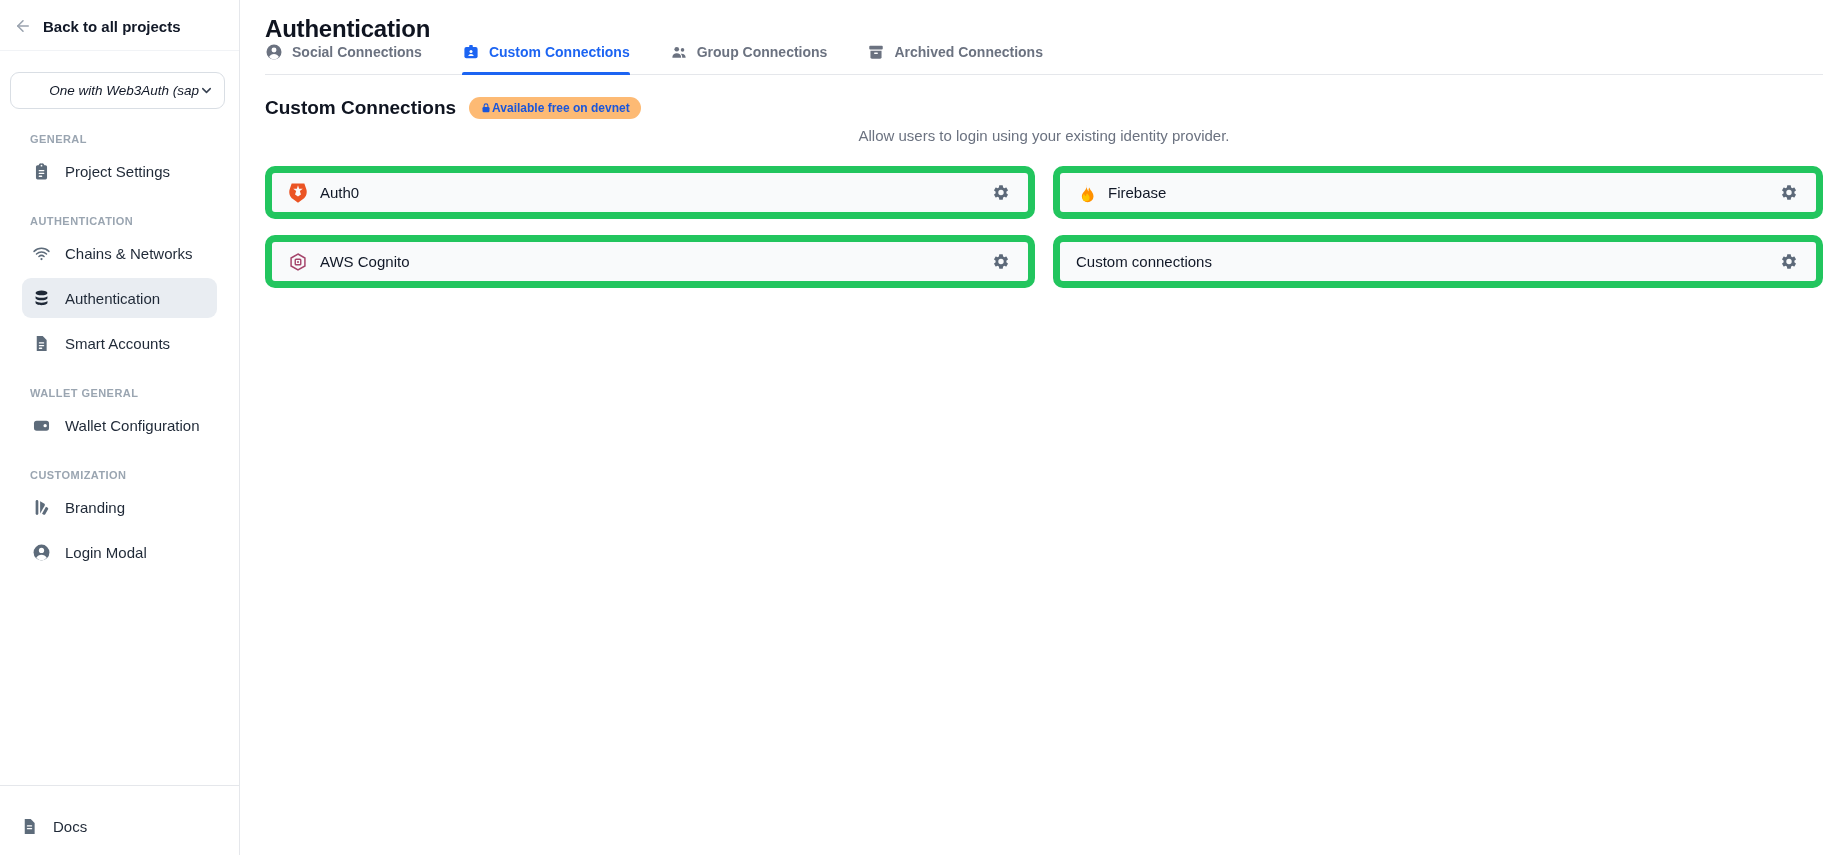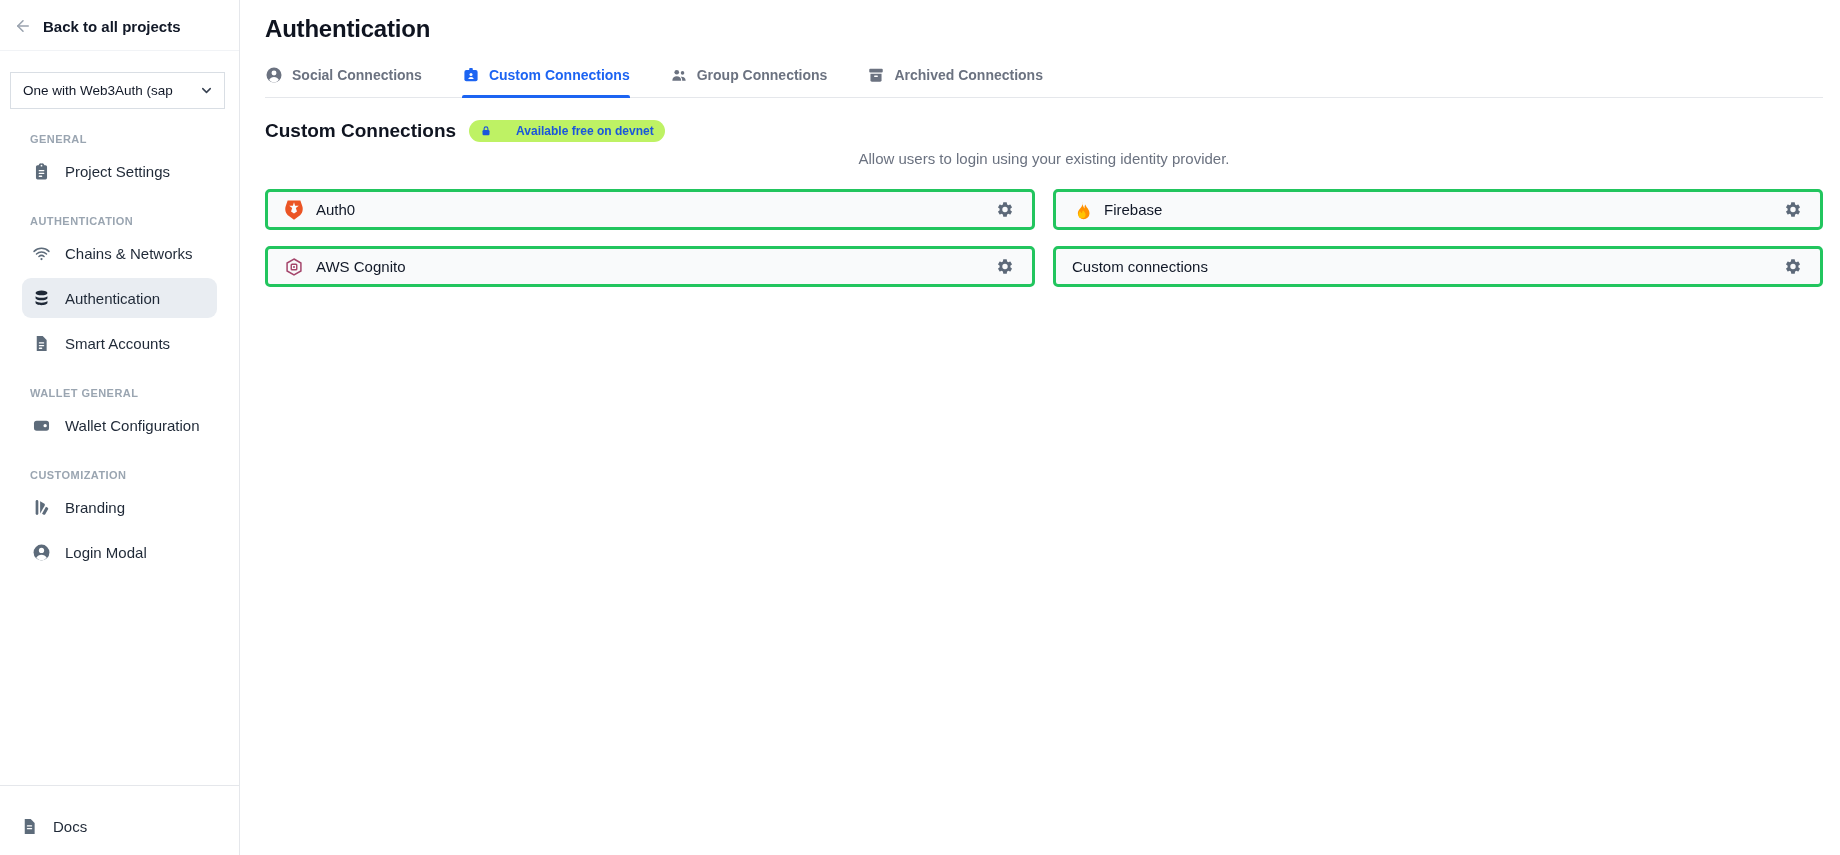--- a/index.html
+++ b/index.html
@@ -10,59 +10,59 @@
     color:#111827; background:#fff;
   }
   .app { display:flex; height:100%; }
 
   
   .sidebar { width:240px; min-width:240px; border-right:1px solid #e5e7eb; display:flex; flex-direction:column; background:#fff; }
   .back { display:flex; align-items:center; gap:11px; padding:17px 16px 15px 14px; border-bottom:1px solid #f1f3f6; cursor:pointer; }
   .back .arrow { color:#9aa3af; display:flex; }
   .back .lbl { font-size:15px; font-weight:600; color:#111827; }
 
-  .project-select { margin:21px 14px 0 10px; height:37px; border:1px solid #d9dee4; border-radius:0;
-    display:flex; align-items:center; justify-content:space-between; padding:0 10px 0 12px;
-    background:#fff; cursor:pointer; }
+  .project-select { margin:21px 14px 0 10px; height:37px; border:1px solid #d9dee4; border-radius:9px;
+    display:flex; align-items:center; justify-content:flex-end; padding:0 10px 0 12px;
+    background:#fff; cursor:pointer;font-style:italic; }
   .project-select .value { font-size:13.5px; color:#111827; white-space:nowrap; overflow:hidden; max-width:168px; }
   .project-select .chev { color:#374151; display:flex; flex:none; }
 
   .nav { padding:0 22px; }
   .section-label { margin:24px 0 6px 8px; font-size:11px; font-weight:700; color:#9aa5b1; letter-spacing:.45px; }
   .item { display:flex; align-items:center; gap:14px; height:40px; padding:0 10px; border-radius:9px;
     font-size:15px; font-weight:500; color:#1f2937; cursor:pointer; margin-bottom:5px; }
   .item .ic { color:#5d6b7a; display:flex; flex:none; }
   .item.active { background:#e9edf2; }
   .item.active .ic { color:#1f2937; }
 
   .side-footer { margin-top:auto; border-top:1px solid #e5e7eb; padding:20px 10px 8px; }
   .side-footer .item { margin-bottom:1px; }
 
   
   .main { flex:1; padding:0 17px 0 25px; }
   .page-title { font-size:24px; font-weight:700; margin:15px 0 0; letter-spacing:-.2px; color:#0f1420; }
 
-  .tabs { display:flex; gap:40px; margin-top:23px; border-bottom:1px solid #e5e7eb; }
+  .tabs { display:flex; gap:40px; border-bottom:1px solid #e5e7eb; }
   .tab { display:flex; align-items:center; gap:9px; padding-bottom:13px; font-size:14px; font-weight:600;
     color:#6b7280; position:relative; cursor:pointer; }
   .tab .ic { display:flex; color:#6b7280; }
   .tab.active { color:#1c64f2; }
   .tab.active .ic { color:#1c64f2; }
   .tab.active::after { content:""; position:absolute; left:0; right:0; bottom:-1px; height:3px;
     background:#1c64f2; border-radius:2px 2px 0 0; }
 
   .section-head { display:flex; align-items:center; gap:13px; margin-top:22px; }
   .section-title { font-size:19px; font-weight:700; color:#0f1420; }
-  .badge { display:flex; align-items:center; gap:24px; background:#bef264; color:#1a56db;
+  .badge { display:flex; align-items:center; gap:0; background:#fdba74; color:#1a56db;
     font-size:12px; font-weight:700; padding:4px 11px; border-radius:99px; }
   .badge .ic { display:flex; }
   .desc { margin-top:8px; font-size:15px; color:#6b7280;text-align:center; }
 
   .cards { margin-top:22px; display:grid; grid-template-columns:1fr 1fr; column-gap:18px; row-gap:16px; }
-  .card { height:41px; background:#f9fafb; border:3px solid #22c55e; border-radius:5px;
+  .card { height:53px; background:#f9fafb; border:7px solid #22c55e; border-radius:10px;
     display:flex; align-items:center; padding:0 12px 0 16px; }
   .card .brand { display:flex; flex:none; margin-right:12px; }
   .card .card-label { font-size:15px; color:#111827; }
   .gear-btn { margin-left:auto; width:30px; height:30px; border-radius:7px; display:flex;
     align-items:center; justify-content:center; color:#5d6979; cursor:pointer; background:transparent; border:none; }
 
   svg { display:block; }
 </style>
 </head>
 <body>

